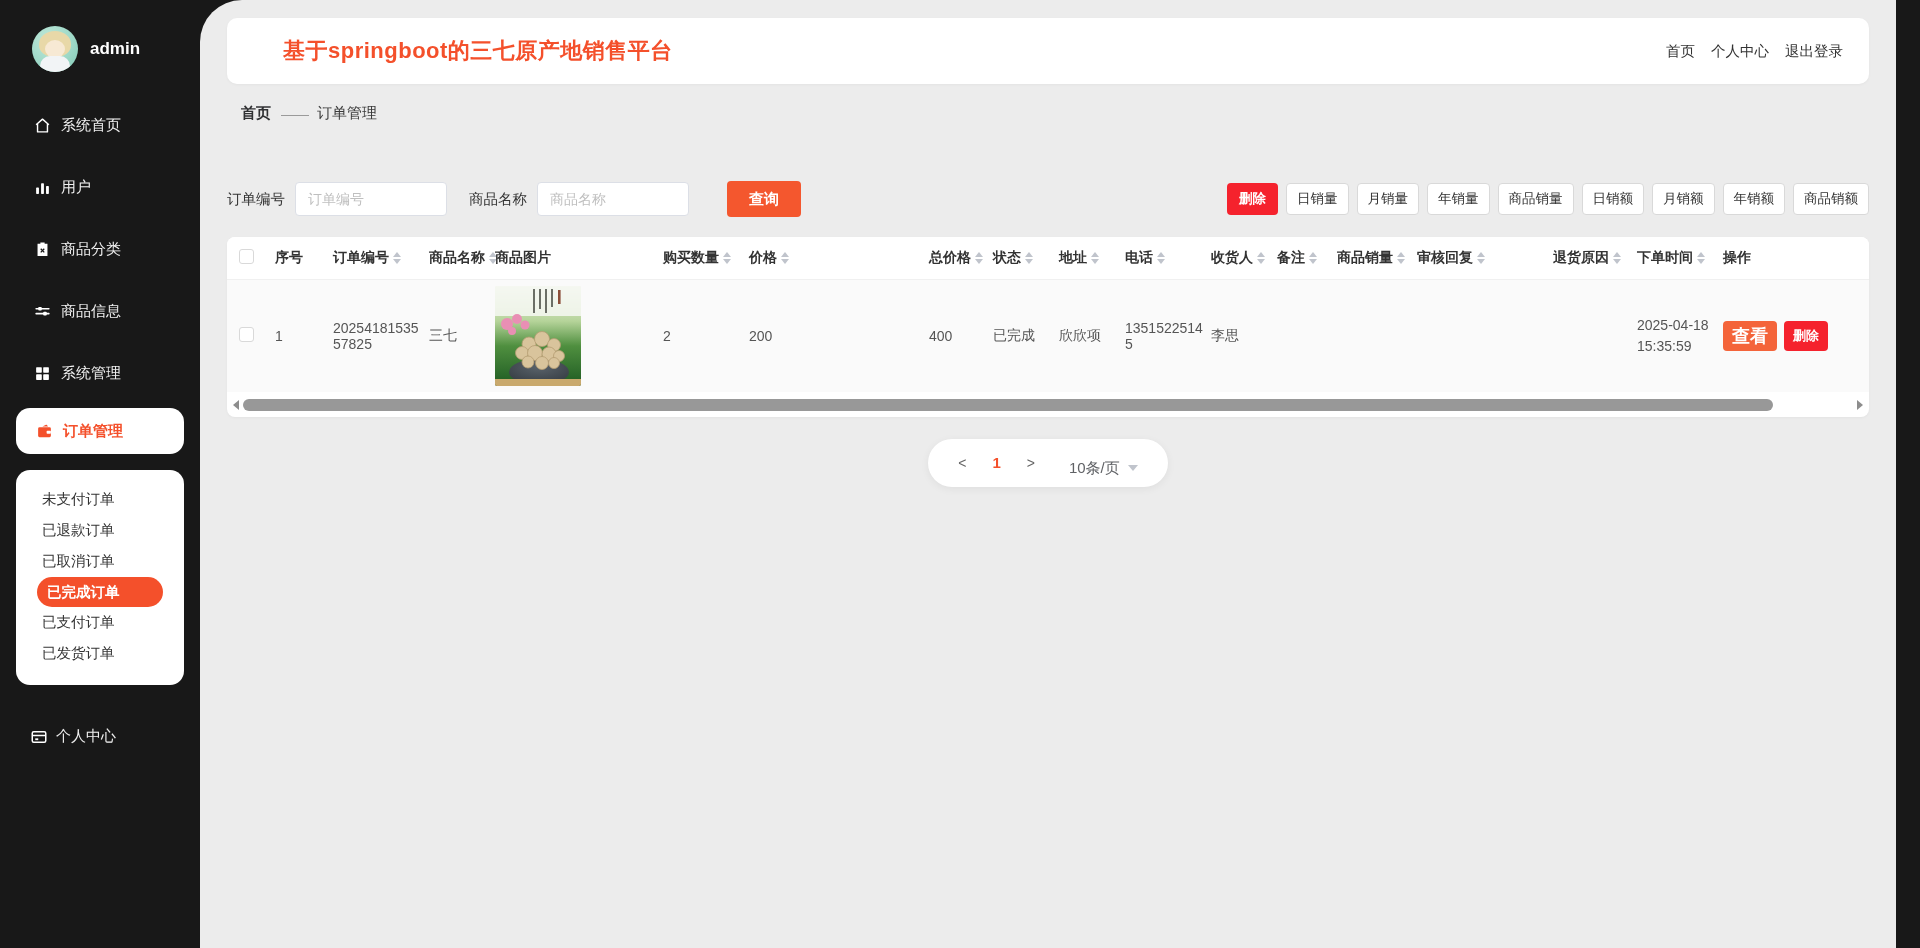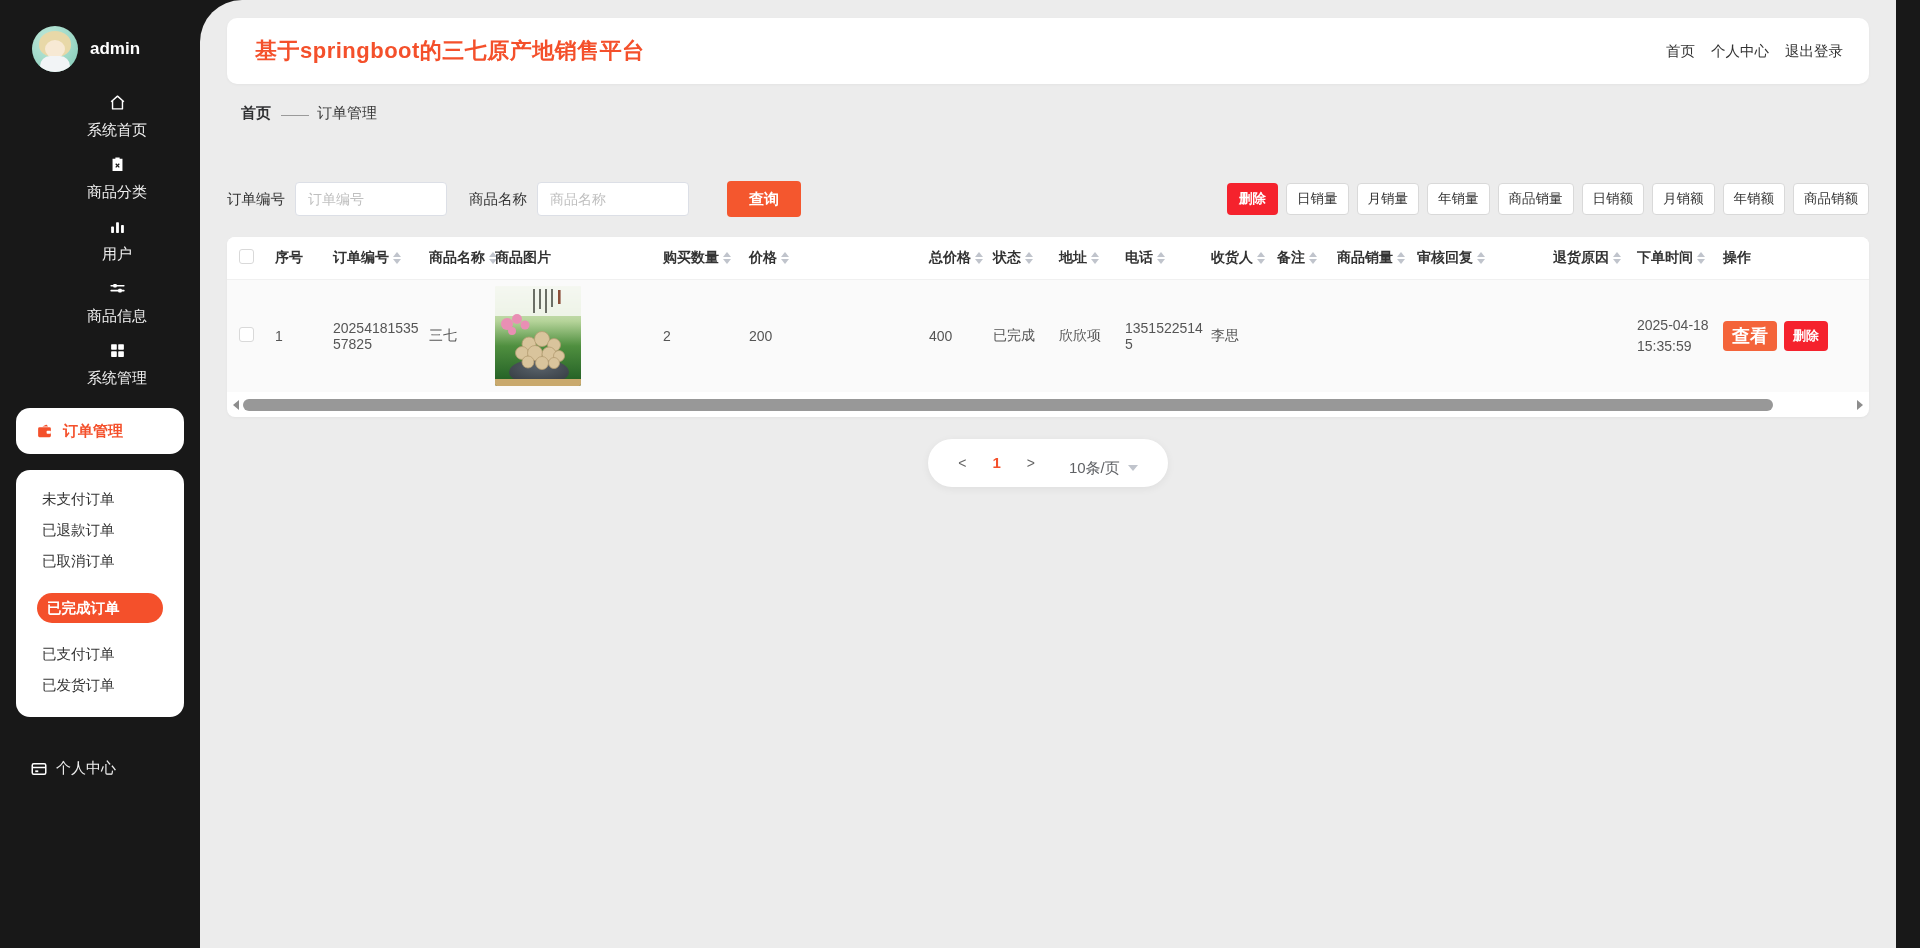--- a/index.html
+++ b/index.html
@@ -12,39 +12,39 @@
   .sidebar { width:200px; height:948px; background:#181818; flex:0 0 200px; color:#ededed; position:relative; z-index:2; }
   .profile { display:flex; align-items:center; gap:12px; padding:26px 0 0 32px; }
   .avatar { width:46px; height:46px; border-radius:50%; overflow:hidden; position:relative;
             background:radial-gradient(circle at 35% 30%, #bfe8d9 0%, #9fd9c8 55%, #7ec9b4 100%); }
   .avatar .hair { position:absolute; left:7px; top:5px; width:32px; height:26px; border-radius:50% 50% 45% 45%; background:#e8d8a8; }
   .avatar .face { position:absolute; left:13px; top:14px; width:20px; height:18px; border-radius:50%; background:#f7e9d4; }
   .avatar .body { position:absolute; left:8px; top:30px; width:30px; height:16px; border-radius:10px 10px 0 0; background:#f2f4f6; }
   .profile-name { color:#fff; font-size:17px; font-weight:bold; }
 
   .menu { margin-top:22px; }
-  .menu-item { height:62px; display:flex; align-items:center; gap:10px; padding-left:34px; font-size:15px; color:#f0f0f0; cursor:pointer;flex-direction:column; }
+  .menu-item { height:62px; display:flex; align-items:center; gap:10px; padding-left:34px; font-size:15px; color:#f0f0f0; cursor:pointer; }
   .menu-item svg { width:17px; height:17px; flex:0 0 17px; }
 
   .order-card { margin:4px 16px 0; background:#ffffff; border-radius:14px; height:46px; display:flex; align-items:center; gap:10px; padding-left:20px; color:#f4502b; font-size:15px; font-weight:bold; }
   .order-card svg { width:17px; height:17px; }
 
   .submenu-card { margin:16px 16px 0; background:#ffffff; border-radius:14px; padding:14px 0 16px; color:#333; }
   .submenu-item { height:31px; display:flex; align-items:center; padding-left:26px; font-size:14.5px; color:#333; cursor:pointer; }
-  .submenu-item.active { background:#f4502b; color:#fff; border-radius:16px; margin:16px 21px; padding-left:10px; justify-content:flex-start; height:30px; font-weight:bold; }
+  .submenu-item.active { background:#f4502b; color:#fff; border-radius:16px; margin:0 21px; padding-left:10px; justify-content:flex-start; height:30px; font-weight:bold; }
 
   .personal { margin-top:42px; display:flex; align-items:center; gap:8px; padding-left:30px; font-size:15px; color:#f0f0f0; cursor:pointer; }
   .personal svg { width:18px; height:18px; }
 
   
   .main { flex:1; background:#181818; position:relative; }
   .main-inner { width:100%; height:100%; background:#ececec; border-top-left-radius:42px; padding:18px 27px 0; position:relative; }
 
   .header-card { background:#fff; border-radius:10px; height:66px; display:flex; align-items:center; justify-content:space-between; padding:0 26px 0 28px; box-shadow:0 1px 3px rgba(0,0,0,0.04); }
-  .header-title { color:#f4502b; font-size:22px; font-weight:bold; letter-spacing:0.5px; }
+  .header-title { color:#f4502b; font-size:22px; font-weight:bold; letter-spacing:0.5px;margin-left:28px; }
   .header-links { display:flex; gap:16px; font-size:14.5px; color:#333; }
   .header-links span { cursor:pointer; }
 
   .breadcrumb { margin:20px 0 0 14px; font-size:15px; display:flex; align-items:center; gap:10px; }
   .breadcrumb .bc-home { font-weight:bold; color:#303133; }
   .breadcrumb .bc-sep { color:#9a9a9a; letter-spacing:-2px; }
   .breadcrumb .bc-cur { color:#3a3a3a; }
 
   .toolbar { margin-top:58px; display:flex; align-items:center; }
   .filter-label { font-size:14.5px; color:#333; margin-right:10px; }
@@ -105,32 +105,32 @@
 
     <nav class="menu">
       <div class="menu-item">
         <svg viewBox="0 0 24 24" fill="none" stroke="#fff" stroke-width="2" stroke-linejoin="round">
             <path d="M3 11 L12 3 L21 11 M5 10 V21 H19 V10"></path>
           </svg>
         <span>系统首页</span>
       </div>
       <div class="menu-item">
         <svg viewBox="0 0 24 24" fill="#fff">
-            <path d="M5 4 h14 v17 h-14 z M9 2 h6 v4 h-6 z" fill="#fff"></path>
-            <path d="M9.5 11 l5 5 M14.5 11 l-5 5" stroke="#181818" stroke-width="1.8"></path>
-          </svg>
-        <span>商品分类</span>
-      </div>
-      <div class="menu-item">
-        <svg viewBox="0 0 24 24" fill="#fff">
             <rect x="3" y="12" width="4" height="9" rx="1"></rect>
             <rect x="10" y="6" width="4" height="15" rx="1"></rect>
             <rect x="17" y="10" width="4" height="11" rx="1"></rect>
           </svg>
         <span>用户</span>
+      </div>
+      <div class="menu-item">
+        <svg viewBox="0 0 24 24" fill="#fff">
+            <path d="M5 4 h14 v17 h-14 z M9 2 h6 v4 h-6 z" fill="#fff"></path>
+            <path d="M9.5 11 l5 5 M14.5 11 l-5 5" stroke="#181818" stroke-width="1.8"></path>
+          </svg>
+        <span>商品分类</span>
       </div>
       <div class="menu-item">
         <svg viewBox="0 0 24 24" fill="none" stroke="#fff" stroke-width="2.2" stroke-linecap="round">
             <path d="M3 8 h18 M3 15 h18"></path>
             <rect x="6" y="5.5" width="5" height="5" rx="1.2" fill="#fff" stroke="none"></rect>
             <rect x="13" y="12.5" width="5" height="5" rx="1.2" fill="#fff" stroke="none"></rect>
           </svg>
         <span>商品信息</span>
       </div>
       <div class="menu-item">

